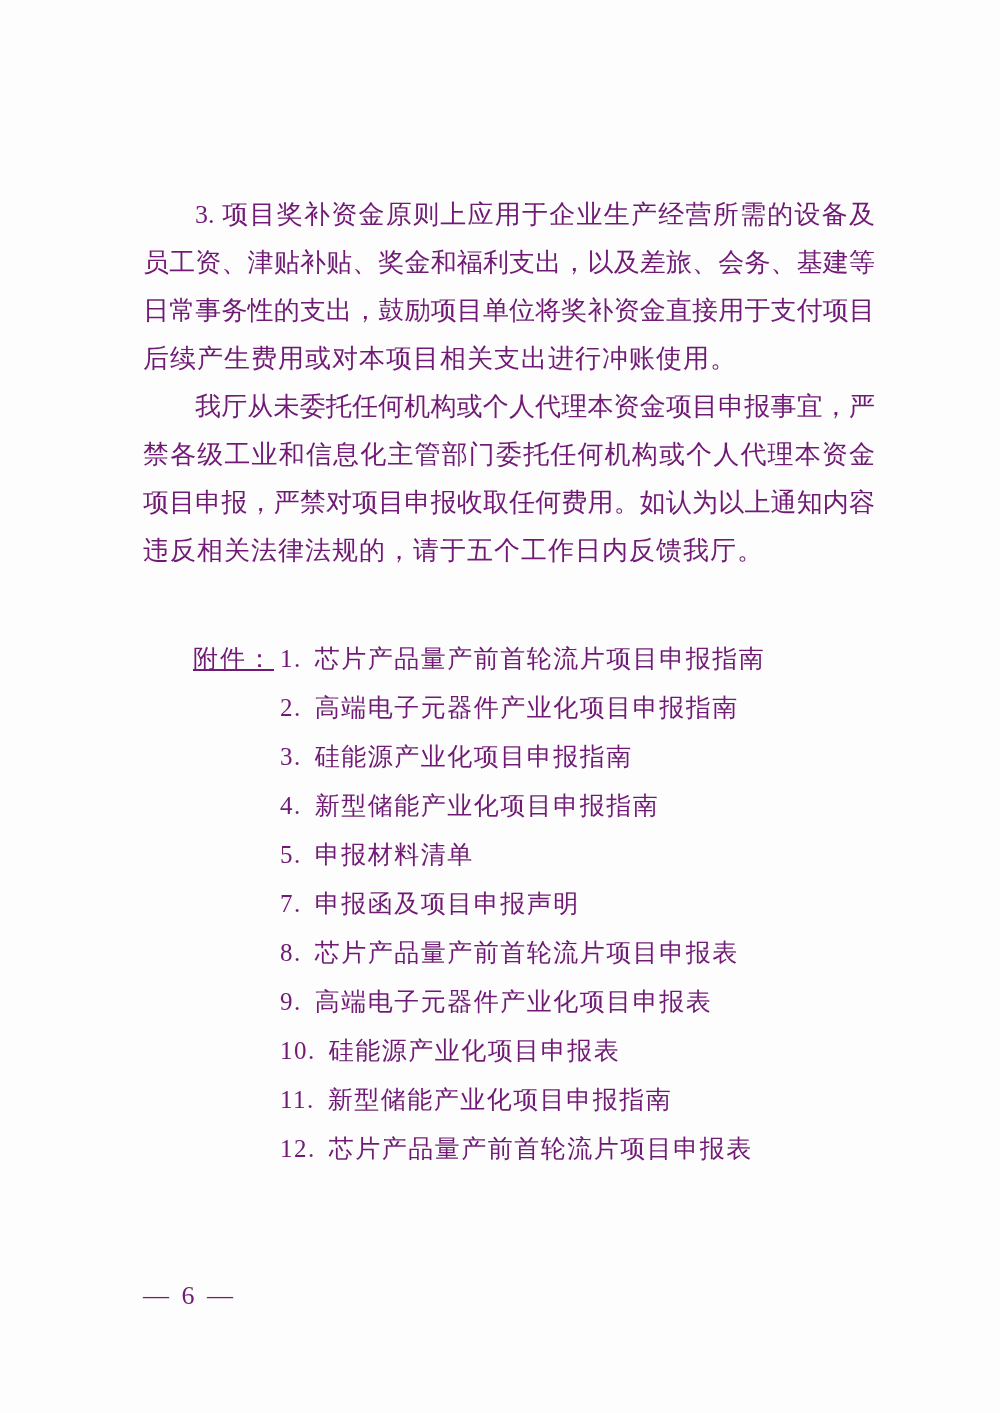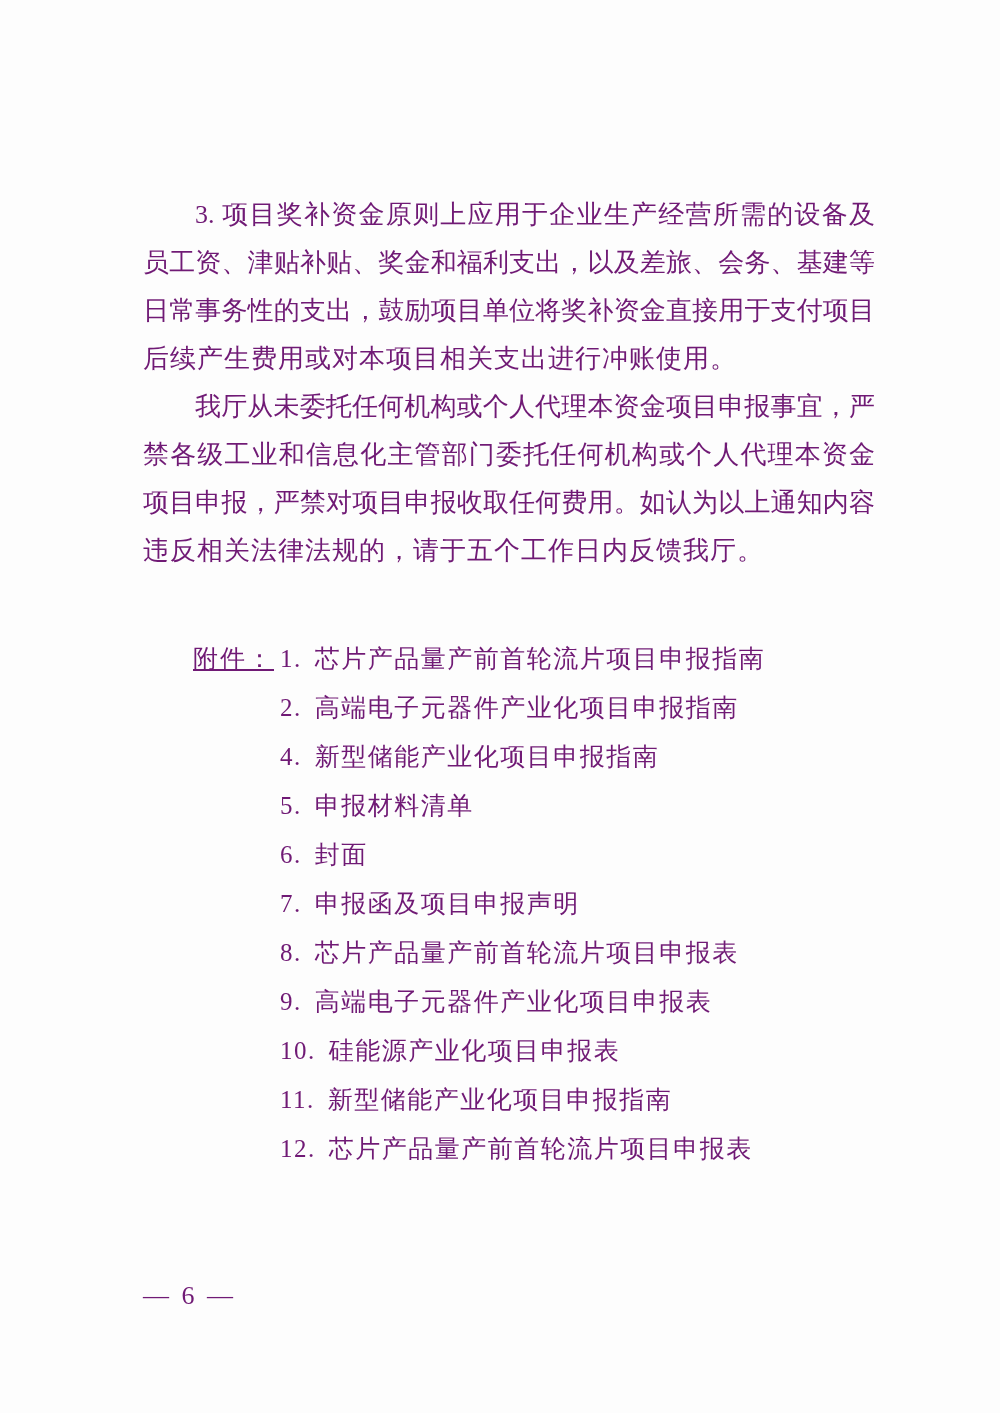--- a/index.html
+++ b/index.html
@@ -96,27 +96,27 @@
     </div>
 
     <div class="attachments">
       <div class="att-row">
         <span class="att-label">附件：</span><span class="att-num">1.</span><span class="att-text">芯片产品量产前首轮流片项目申报指南</span>
       </div>
       <div class="att-row cont">
         <span class="att-num">2.</span><span class="att-text">高端电子元器件产业化项目申报指南</span>
       </div>
       <div class="att-row cont">
+        <span class="att-num">3.</span><span class="att-text">硅能源产业化项目申报指南</span>
+      </div>
+      <div class="att-row cont">
         <span class="att-num">4.</span><span class="att-text">新型储能产业化项目申报指南</span>
       </div>
       <div class="att-row cont">
         <span class="att-num">5.</span><span class="att-text">申报材料清单</span>
-      </div>
-      <div class="att-row cont">
-        <span class="att-num">6.</span><span class="att-text">封面</span>
       </div>
       <div class="att-row cont">
         <span class="att-num">7.</span><span class="att-text">申报函及项目申报声明</span>
       </div>
       <div class="att-row cont">
         <span class="att-num">8.</span><span class="att-text">芯片产品量产前首轮流片项目申报表</span>
       </div>
       <div class="att-row cont">
         <span class="att-num">9.</span><span class="att-text">高端电子元器件产业化项目申报表</span>
       </div>

